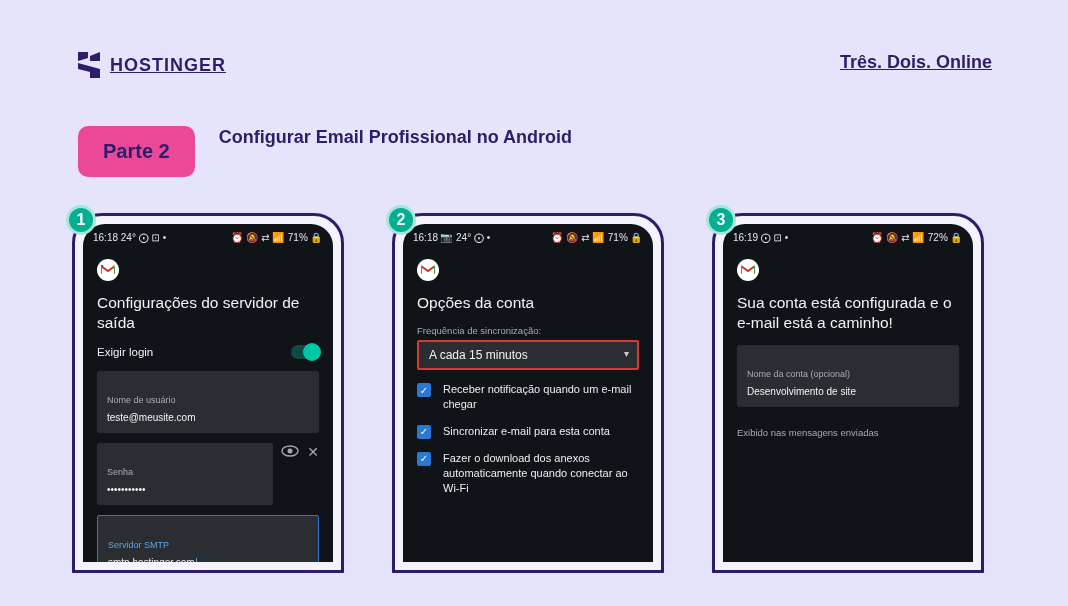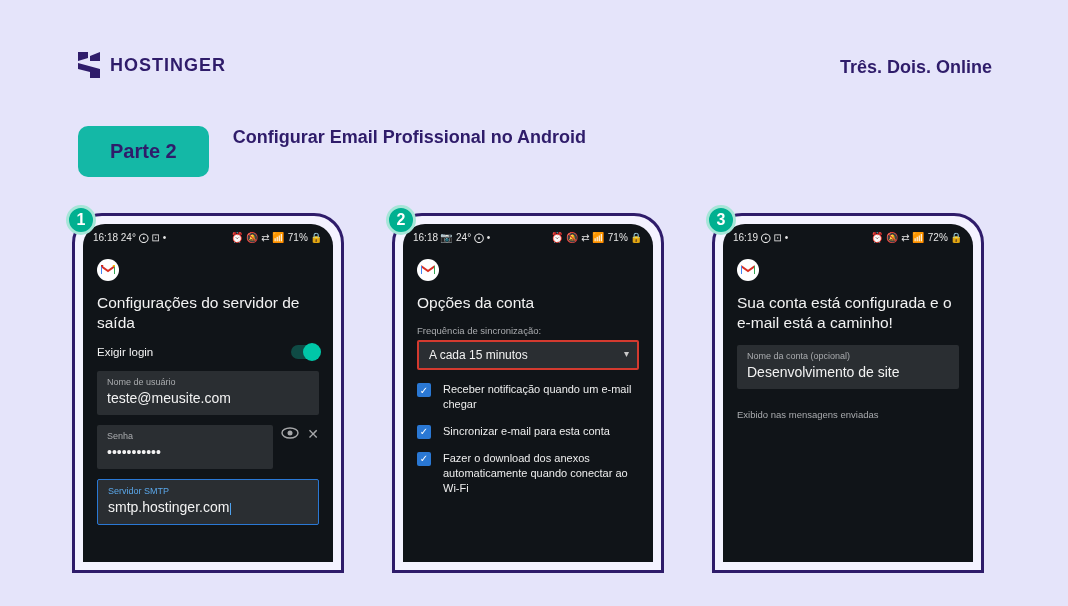--- a/index.html
+++ b/index.html
@@ -8,41 +8,42 @@
     height: 606px;
     background: #E5E4FA;
     font-family: -apple-system, BlinkMacSystemFont, "Segoe UI", Arial, sans-serif;
     color: #2F1C6A;
     position: relative;
     overflow: hidden;
   }
   .header {
     display: flex;
     justify-content: space-between;
-    align-items: flex-end;
+    align-items: flex-start;
     padding: 52px 76px 0 78px;
+    text-decoration: underline;
   }
   .logo-wrap { display: flex; align-items: center; gap: 10px; }
   .logo-mark {
     width: 22px; height: 26px; position: relative;
     display: flex; flex-direction: column; justify-content: space-between;
   }
   .logo-mark svg { display:block; }
   .logo-text { font-weight: 800; font-size: 18px; letter-spacing: 1px; color:#2F1C6A; }
   .tagline { font-weight: 700; font-size: 18px; color:#2F1C6A; }
   .title-row {
     display: flex; align-items: flex-start; gap: 24px;
     padding: 48px 76px 0 78px;
   }
   .badge {
-    background: #14b8a6;
+    background: #ec4899;
     color: #2F1C6A;
     font-weight: 800;
     font-size: 20px;
-    padding: 14px 32px;
+    padding: 14px 25px;
     border-radius: 10px;
     white-space: nowrap;
   }
   .title-block h1 {
     font-size: 18px; font-weight: 800; color:#2F1C6A; line-height: 1.25;
   }
   .title-block p {
     font-size: 17px; color:#3E2C78; margin-top: 4px;
   }
   .phones-row {
@@ -88,27 +89,27 @@
   .screen-title { font-size: 15.5px; line-height:1.3; font-weight:400; margin-bottom: 12px; }
   .toggle-row { display:flex; justify-content:space-between; align-items:center; font-size:11.5px; margin:8px 0 12px 0; }
   .toggle {
     width: 28px; height: 14px; background:#0F4B45; border-radius: 8px; position:relative;
   }
   .toggle::after {
     content:""; position:absolute; right:-2px; top:-2px;
     width:18px; height:18px; border-radius:50%; background:#00C7A8;
   }
   .infield {
-    background:#2A2E32; border-radius:2px; padding:6px 10px 8px 10px; margin-bottom:10px;
+    background:#2A2E32; border-radius:2px; padding:24px 10px 8px 10px; margin-bottom:10px;
     position: relative;
   }
   .infield.active { border:1px solid #2A78D4; }
   .infield .lbl { font-size:9px; color:#A9ABAE; display:block; margin-bottom:2px; }
   .infield .lbl.blue { color:#5AA6E8; }
-  .infield .val { font-size:14px; color:#F2F2F2; }
+  .infield .val { font-size:10px; color:#F2F2F2; }
   .pw-row { display:flex; align-items:flex-start; gap:8px; }
   .eye-x { color:#A7A8AA; display:flex; gap:8px; align-items:center; margin-left:auto; }
   .tinylabel { font-size:9.5px; color:#A9ABAE; margin-bottom:4px; }
   .select-red {
     border: 2px solid #D43A2F; border-radius:2px;
     background:#2A2E32; padding: 6px 26px 6px 10px;
     font-size:12px; color:#F2F2F2; position:relative; margin-bottom:12px;
   }
   .select-red::after {
     content:"▾"; position:absolute; right:8px; top:6px; font-size:10px; color:#C9C9C9;

